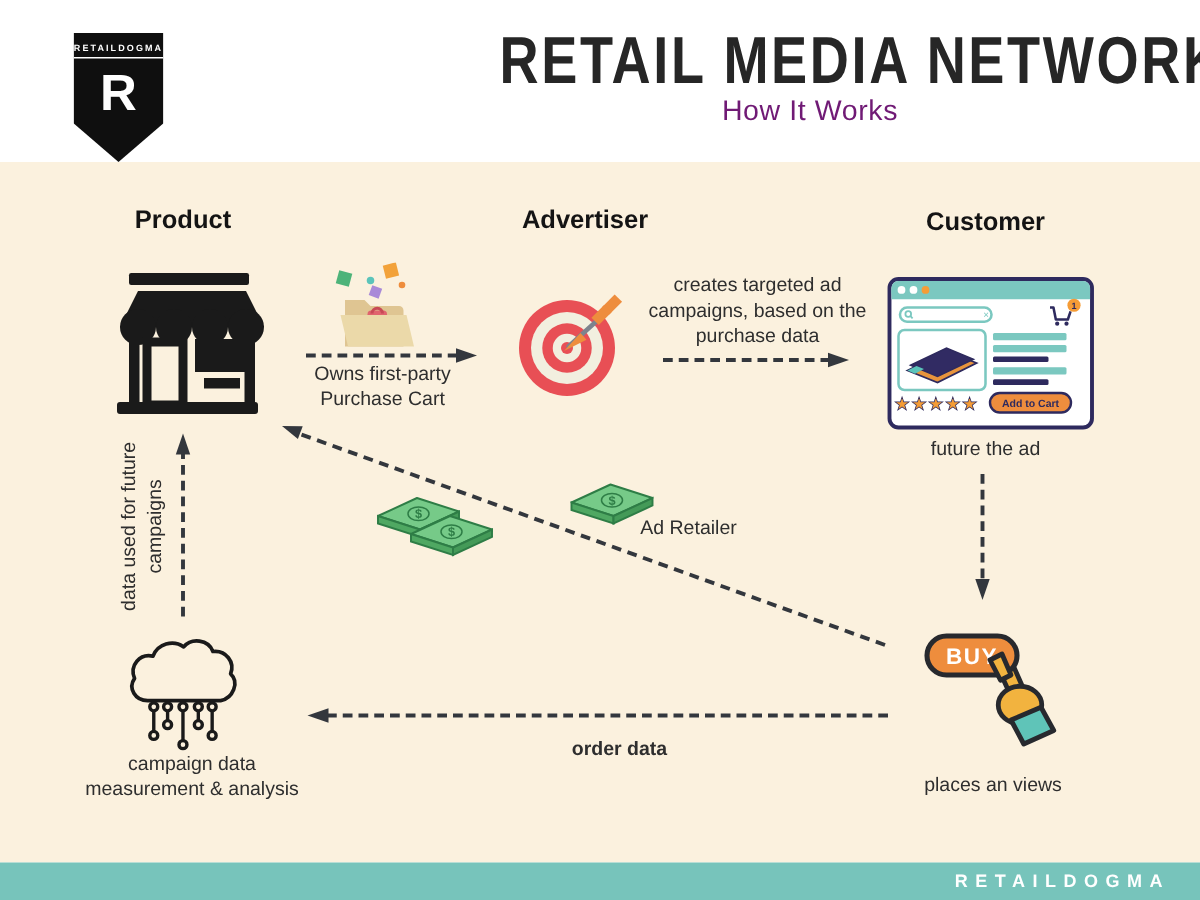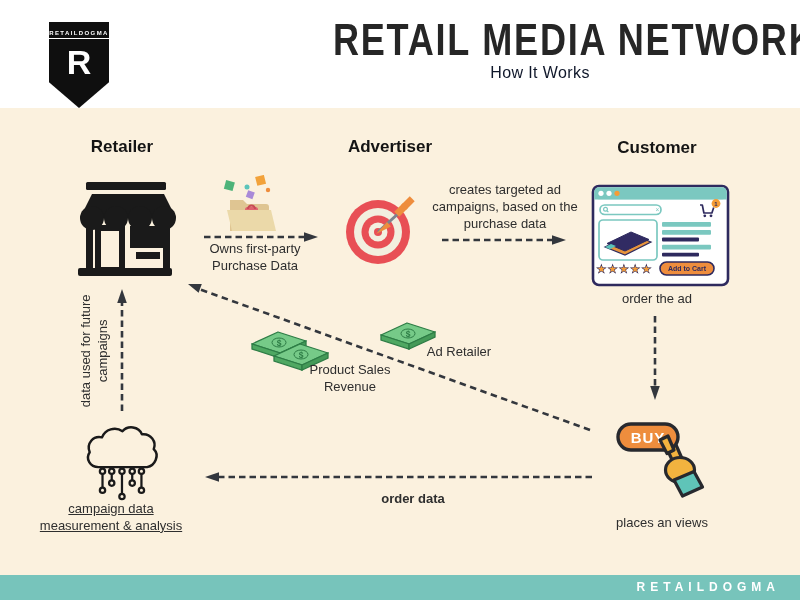--- a/index.html
+++ b/index.html
@@ -12,21 +12,21 @@
   
   .logo { position:absolute; left:49px; top:22px; width:60px; height:86px; background:#0F0F0F;
           clip-path:polygon(0 0,100% 0,100% 70%,50% 100%,0 70%);
           display:flex; flex-direction:column; align-items:center; }
   .logo-brand { color:#FFFFFF; font-size:6px; font-weight:bold; letter-spacing:1.4px; margin-top:8px;
                 border-bottom:1px solid #FFFFFF; padding-bottom:2px; }
   .logo-letter { color:#FFFFFF; font-size:34px; font-weight:bold; margin-top:4px; }
   .title-wrap { position:absolute; left:300px; top:18px; width:480px; text-align:center; }
   .title { display:inline-block; font-size:41px; font-weight:bold; color:#262626; letter-spacing:2px;
            line-height:1.1; transform:scale(0.88,1.08); white-space:nowrap; }
-  .subtitle { font-size:16px; color:#0f172a; margin-top:1px; letter-spacing:0.4px; }
+  .subtitle { font-size:19px; color:#701a75; margin-top:1px; letter-spacing:0.4px; }
   
   .col-label { position:absolute; width:160px; text-align:center; font-size:17px; font-weight:bold; color:#141414; }
   .lbl { position:absolute; font-size:13px; line-height:1.3; color:#2E2E2E; text-align:center; white-space:pre-line; }
   .rot { transform:rotate(-90deg); transform-origin:center; }
   .icon, .arrow { position:absolute; }
   svg text { font-family:"Liberation Sans",sans-serif; }
 </style>
 </head>
 <body>
 
@@ -35,21 +35,21 @@
 
   <div class="logo">
     <div class="logo-brand">RETAILDOGMA</div>
     <div class="logo-letter">R</div>
   </div>
   <div class="title-wrap">
     <div class="title">RETAIL MEDIA NETWORK</div>
     <div class="subtitle">How It Works</div>
   </div>
 
-  <div class="col-label" style="left:42px;top:137px;">Retailer</div>
+  <div class="col-label" style="left:42px;top:137px;">Product</div>
   <div class="col-label" style="left:310px;top:137px;">Advertiser</div>
   <div class="col-label" style="left:577px;top:138px;">Customer</div>
 
   <svg class="icon" style="left:72px;top:182px;" width="112" height="100" viewBox="0 0 112 100">
     <g fill="#1A1A1A">
       <rect x="14" y="0" width="80" height="8" rx="1.5"></rect>
       <path d="M20,12 L92,12 L104,36 L8,36 Z"></path>
       <circle cx="20" cy="36" r="12"></circle>
         <circle cx="44" cy="36" r="12"></circle>
       <circle cx="68" cy="36" r="12"></circle>
@@ -73,21 +73,21 @@
     <rect x="26" y="32" width="13" height="13" rx="2.5" fill="#E0646E"></rect>
     <path d="M29,34 a3.5,3.5 0 0 1 7,0" fill="none" stroke="#C84A56" stroke-width="2"></path>
     <polygon points="8,35 52,35 57,56 13,56" fill="#EBD9A9"></polygon>
   </svg>
 
   <svg class="arrow" style="left:202px;top:230px;" width="118" height="14" viewBox="0 0 118 14">
     <line x1="2" y1="7" x2="103" y2="7" stroke="#33373D" stroke-width="2.6" stroke-dasharray="6.5 4"></line>
     <polygon points="116,7 102,2.2 102,11.8" fill="#33373D"></polygon>
   </svg>
   <div class="lbl" style="left:183px;top:241px;width:144px;">Owns first-party
-Purchase Data</div>
+Purchase Cart</div>
 
   <svg class="icon" style="left:344px;top:196px;" width="76" height="70" viewBox="0 0 76 70">
     <circle cx="34" cy="36" r="32" fill="#E84F55"></circle>
     <circle cx="34" cy="36" r="24" fill="#F2EFDF"></circle>
     <circle cx="34" cy="36" r="16.5" fill="#E84F55"></circle>
     <circle cx="34" cy="36" r="9.5" fill="#F2EFDF"></circle>
     <circle cx="34" cy="36" r="4" fill="#E84F55"></circle>
     <line x1="35" y1="35" x2="67" y2="6" stroke="#7D838D" stroke-width="3" stroke-linecap="round"></line>
     <rect x="-6" y="-3.5" width="12" height="7" fill="#EE8D3D" transform="translate(64,7) rotate(-45)"></rect>
     <rect x="-6" y="-3.5" width="12" height="7" fill="#EE8D3D" transform="translate(57,14) rotate(-45)"></rect>
@@ -125,21 +125,21 @@
     <rect x="71" y="39" width="49" height="4.8" rx="1" fill="#7BC8C0"></rect>
     <rect x="71" y="47" width="49" height="4.8" rx="1" fill="#7BC8C0"></rect>
     <rect x="71" y="54.6" width="37" height="3.8" rx="1" fill="#2E2A5E"></rect>
     <rect x="71" y="61.8" width="49" height="4.8" rx="1" fill="#7BC8C0"></rect>
     <rect x="71" y="69.8" width="37" height="3.8" rx="1" fill="#2E2A5E"></rect>
     <text x="5" y="90" font-size="12" letter-spacing="0.5" fill="#F59C36" stroke="#2E2A5E" stroke-width="0.5">★★★★★</text>
     <rect x="69" y="79" width="54" height="13" rx="6.5" fill="#EE8D3D" stroke="#2E2A5E" stroke-width="1.6"></rect>
     <text x="96" y="88.3" text-anchor="middle" font-size="7" font-weight="bold" fill="#2E2A5E">Add to Cart</text>
   </svg>
 
-  <div class="lbl" style="left:587px;top:291px;width:140px;">order the ad</div>
+  <div class="lbl" style="left:587px;top:291px;width:140px;">future the ad</div>
 
   <svg class="arrow" style="left:648px;top:314px;" width="14" height="88" viewBox="0 0 14 88">
     <line x1="7" y1="2" x2="7" y2="73" stroke="#33373D" stroke-width="2.6" stroke-dasharray="6.5 4"></line>
     <polygon points="7,86 2.2,72 11.8,72" fill="#33373D"></polygon>
   </svg>
 
   <svg class="arrow" style="left:182px;top:276px;" width="414" height="160" viewBox="0 0 414 160">
     <line x1="408" y1="154" x2="17" y2="13" stroke="#33373D" stroke-width="2.6" stroke-dasharray="6.5 4.5"></line>
     <polygon points="6,8 19.8,8.1 16.6,16.7" fill="#33373D"></polygon>
   </svg>
@@ -153,22 +153,20 @@
       <text x="29" y="15.6" text-anchor="middle" font-size="8.5" font-weight="bold" fill="#2E7D46">$</text>
     </g>
     <g transform="translate(24,14)">
       <polygon points="2,14 28,2 56,11 30,23" fill="#76CA88" stroke="#2E7D46" stroke-width="1.3" stroke-linejoin="round"></polygon>
       <polygon points="2,14 30,23 30,28 2,19" fill="#4FA862" stroke="#2E7D46" stroke-width="1.3"></polygon>
       <polygon points="30,23 56,11 56,16 30,28" fill="#449A58" stroke="#2E7D46" stroke-width="1.3"></polygon>
       <ellipse cx="29" cy="12.5" rx="7" ry="4.5" fill="none" stroke="#2E7D46" stroke-width="1"></ellipse>
       <text x="29" y="15.6" text-anchor="middle" font-size="8.5" font-weight="bold" fill="#2E7D46">$</text>
     </g>
   </svg>
-  <div class="lbl" style="left:288px;top:362px;width:124px;">Product Sales
-Revenue</div>
 
   <svg class="icon" style="left:378px;top:320px;" width="60" height="34" viewBox="0 0 60 34">
     <g transform="translate(1,1)">
       <polygon points="2,14 28,2 56,11 30,23" fill="#76CA88" stroke="#2E7D46" stroke-width="1.3" stroke-linejoin="round"></polygon>
       <polygon points="2,14 30,23 30,28 2,19" fill="#4FA862" stroke="#2E7D46" stroke-width="1.3"></polygon>
       <polygon points="30,23 56,11 56,16 30,28" fill="#449A58" stroke="#2E7D46" stroke-width="1.3"></polygon>
       <ellipse cx="29" cy="12.5" rx="7" ry="4.5" fill="none" stroke="#2E7D46" stroke-width="1"></ellipse>
       <text x="29" y="15.6" text-anchor="middle" font-size="8.5" font-weight="bold" fill="#2E7D46">$</text>
     </g>
   </svg>
@@ -200,21 +198,21 @@
         <line x1="38" y1="52.6" x2="38" y2="72"></line>
         <circle cx="38" cy="74.6" r="2.6"></circle>
       <circle cx="48" cy="50" r="2.6"></circle>
         <line x1="48" y1="52.6" x2="48" y2="59"></line>
         <circle cx="48" cy="61.6" r="2.6"></circle>
       <circle cx="57" cy="50" r="2.6"></circle>
         <line x1="57" y1="52.6" x2="57" y2="66"></line>
         <circle cx="57" cy="68.6" r="2.6"></circle>
     </g>
   </svg>
-  <div class="lbl" style="left:15px;top:501px;width:192px;text-decoration:underline;">campaign data
+  <div class="lbl" style="left:32px;top:501px;width:192px;">campaign data
 measurement &amp; analysis</div>
 
   <svg class="icon" style="left:610px;top:416px;" width="96" height="94" viewBox="0 0 96 94">
     <polygon points="52,22 61,17.5 72,42.5 63.5,47" fill="#F2B33F" stroke="#27292E" stroke-width="3.2" stroke-linejoin="round"></polygon>
     <ellipse cx="70" cy="54" rx="14.5" ry="12.5" fill="#F2B33F" stroke="#27292E" stroke-width="3.2"></ellipse>
     <path d="M64,64 l20,-8.5 l8.5,15.5 l-20,9 z" fill="#5FC4B8" stroke="#27292E" stroke-width="3.2" stroke-linejoin="round"></path>
     <rect x="8" y="8" width="60" height="26" rx="13" fill="#EE8D3D" stroke="#27292E" stroke-width="3.4"></rect>
     <text x="38" y="26.5" text-anchor="middle" font-size="15" font-weight="bold" letter-spacing="1" fill="#FFFFFF">BUY</text>
     <polygon points="50,24 58,20 64,34 57,37.5" fill="#F2B33F" stroke="#27292E" stroke-width="3.2" stroke-linejoin="round"></polygon>
   </svg>

